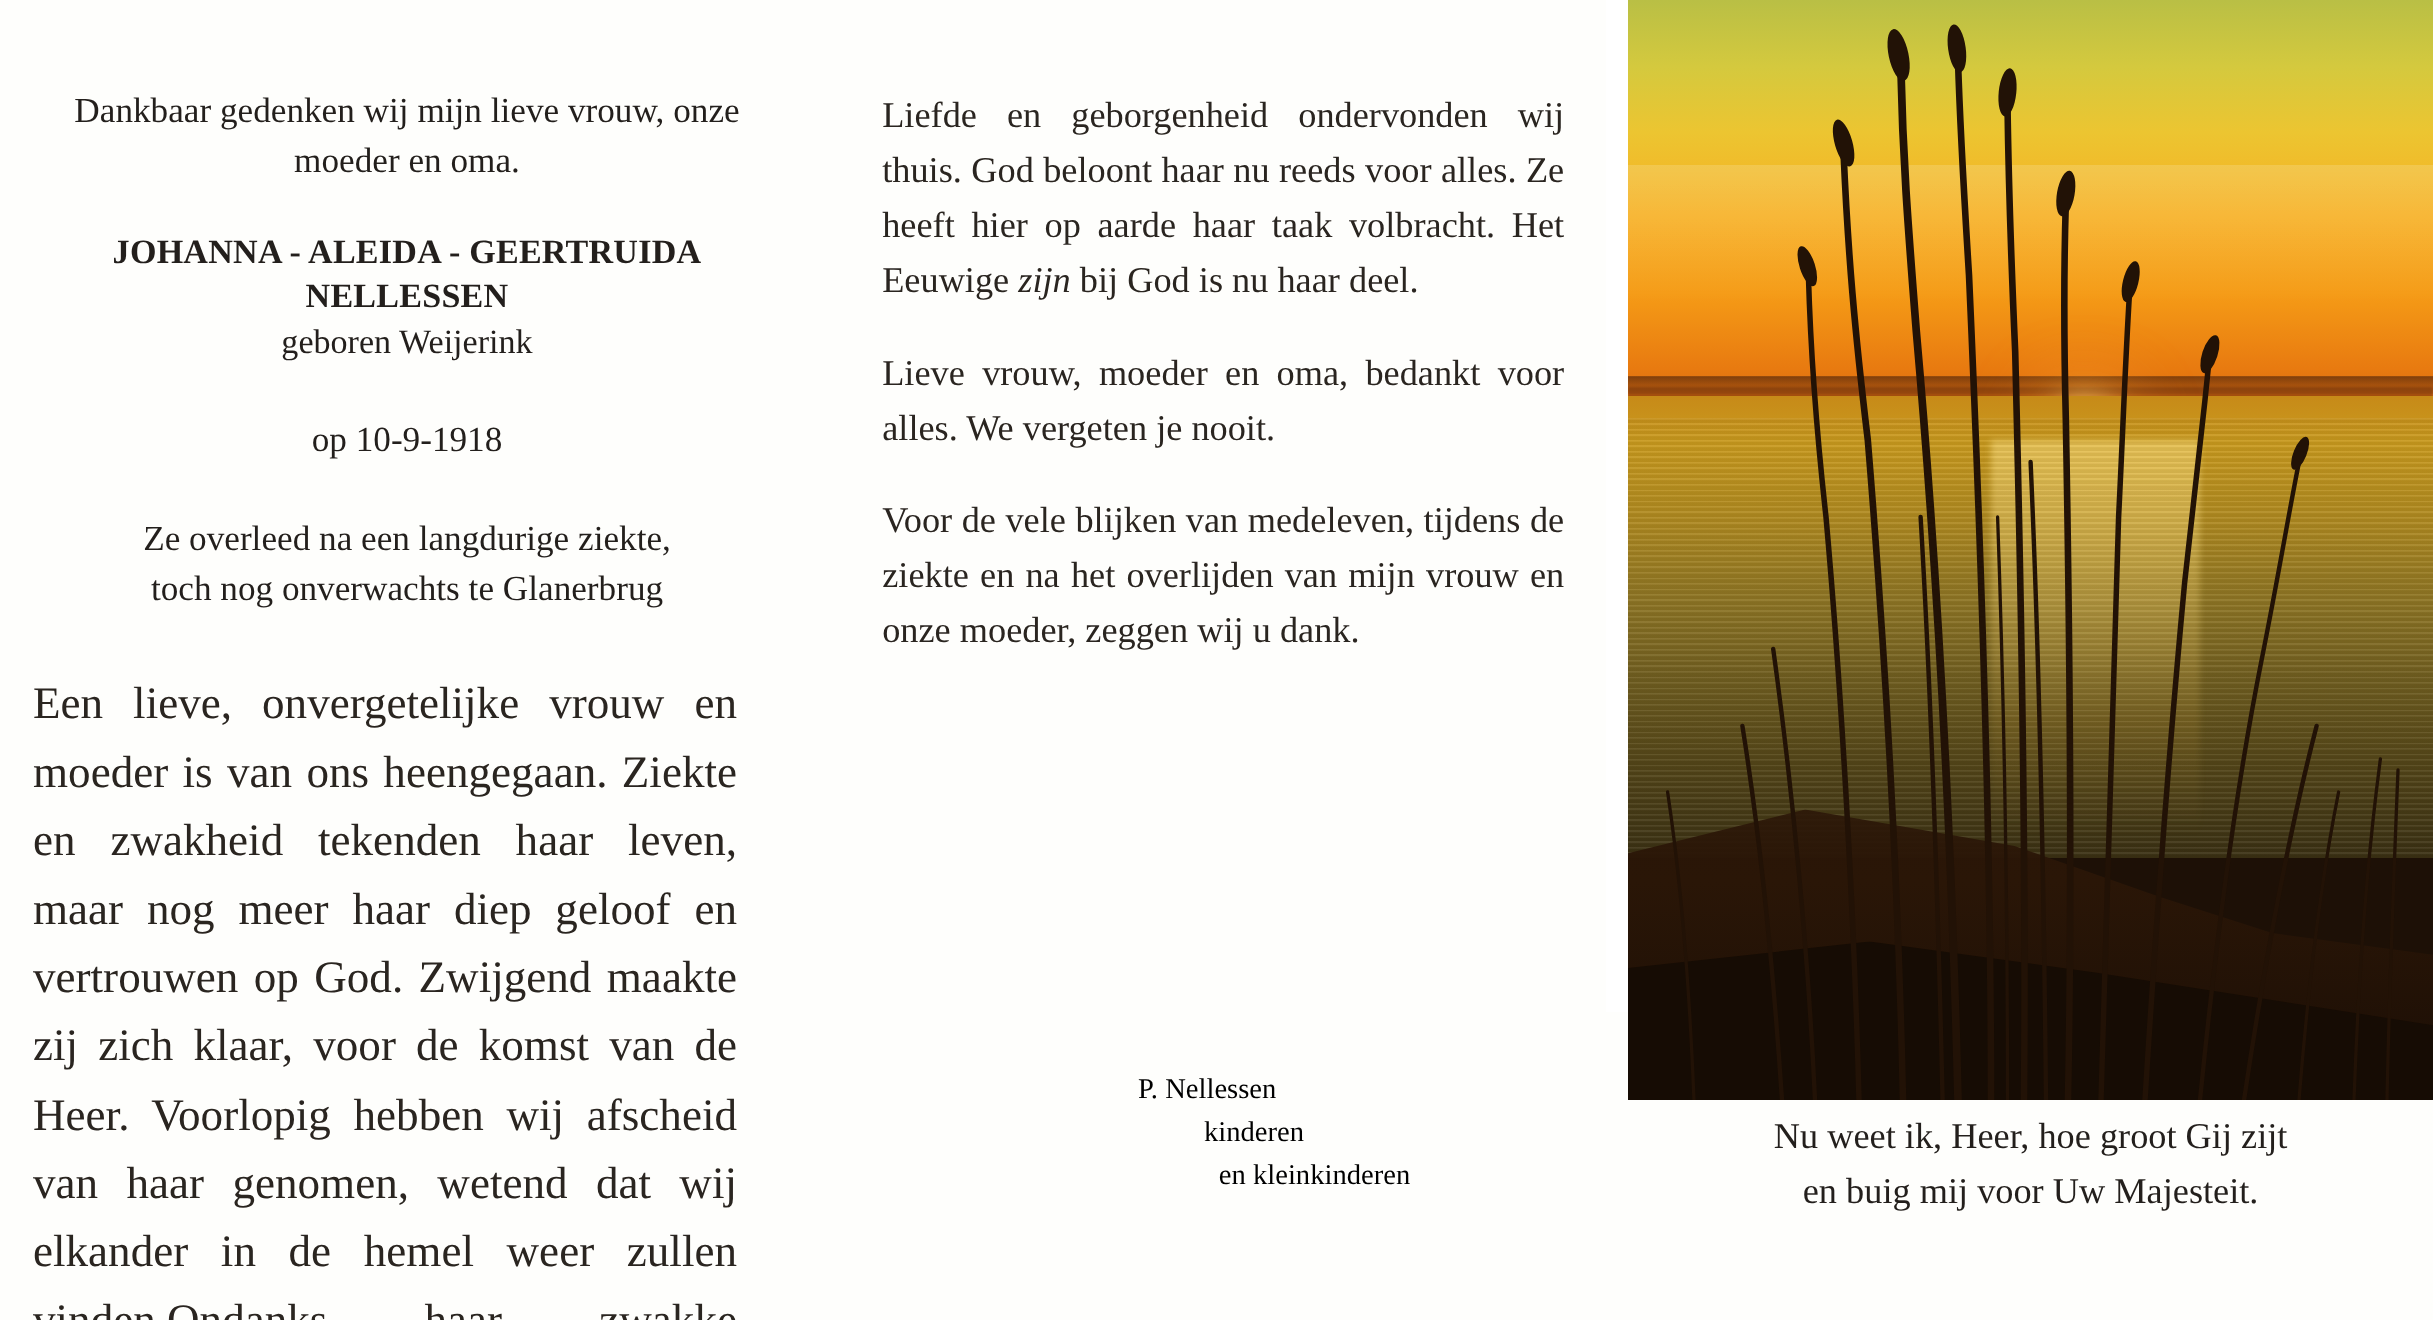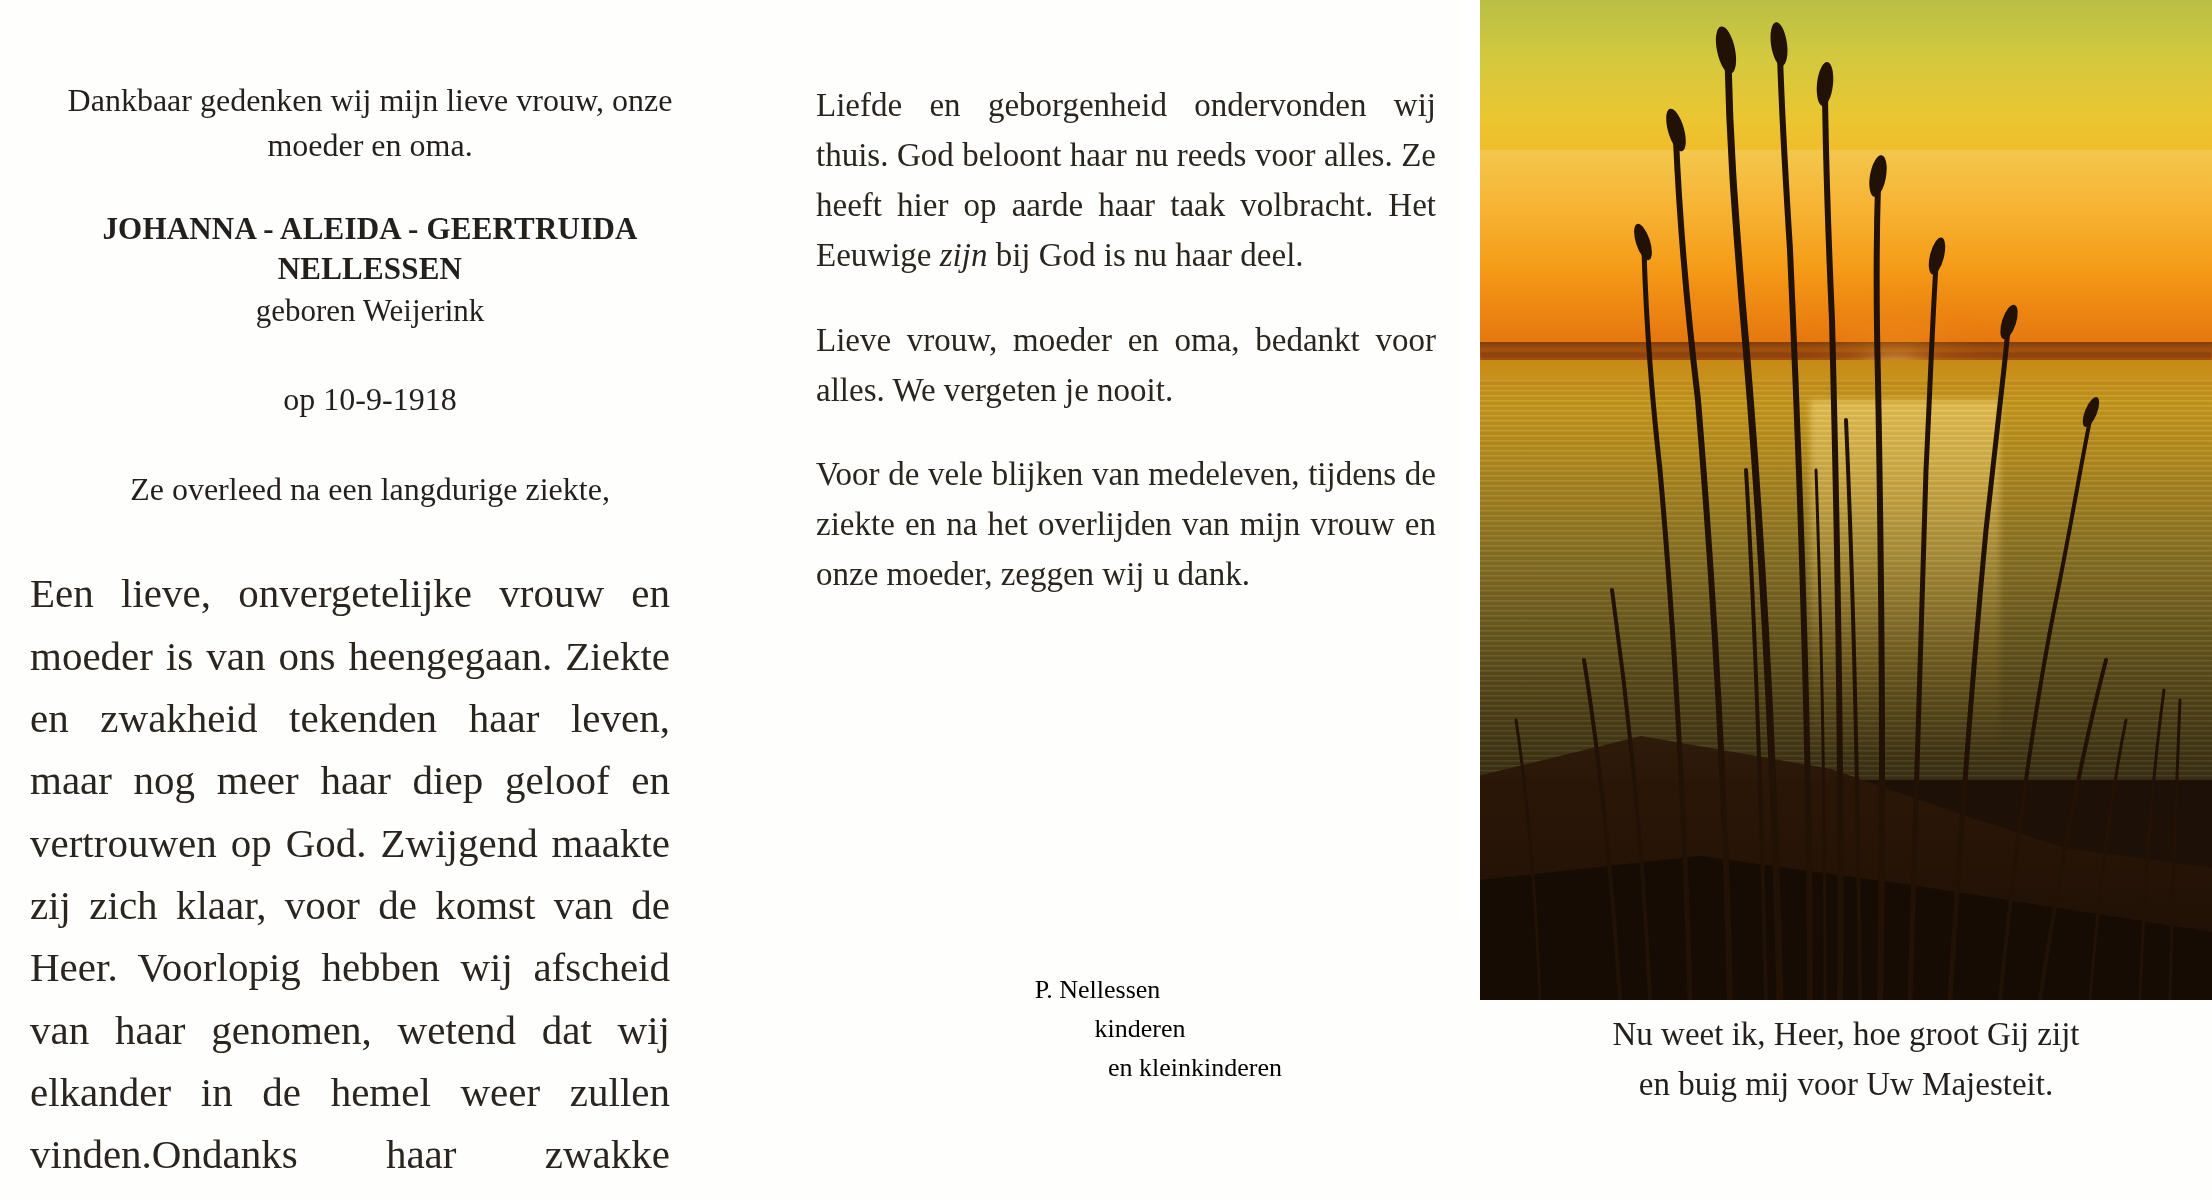--- a/index.html
+++ b/index.html
@@ -70,21 +70,21 @@
 
   
   .panel-mid {
     position: relative;
     width: 700px;
     height: 1200px;
     box-sizing: border-box;
   }
   .panel-mid .inner {
     position: absolute;
-    left: 56px;
+    left: 42px;
     top: 80px;
     width: 620px;
   }
   .mid-para {
     text-align: justify;
     font-size: 33px;
     line-height: 1.52;
     color: #2a2520;
     margin: 0 0 34px 0;
   }
@@ -230,20 +230,21 @@
       <div class="center-block">
         <p>Dankbaar gedenken wij mijn lieve vrouw, onze moeder en oma.</p>
         <div class="gap-30"></div>
         <p class="name-line">JOHANNA - ALEIDA - GEERTRUIDA</p>
         <p class="name-line">NELLESSEN</p>
         <p class="born-line">geboren Weijerink</p>
         <div class="gap-34"></div>
         <p>op 10-9-1918</p>
         <div class="gap-34"></div>
         <p>Ze overleed na een langdurige ziekte,</p>
+        <p>toch nog onverwachts te Glanerbrug</p>
       </div>
       <div class="body-justify">Een lieve, onvergetelijke vrouw en moeder is van ons heengegaan. Ziekte en zwakheid tekenden haar leven, maar nog meer haar diep geloof en vertrouwen op God. Zwijgend maakte zij zich klaar, voor de komst van de Heer. Voorlopig hebben wij afscheid van haar genomen, wetend dat wij elkander in de hemel weer zullen vinden.Ondanks haar zwakke gezondheid zorgde zij, samen met vader, voor ons allen.</div>
     </div>
   </section>
 
   <section class="panel-mid">
     <div class="inner">
       <p class="mid-para"><span>Liefde en geborgenheid ondervonden wij thuis. God beloont haar nu reeds voor alles. Ze heeft hier op aarde haar taak volbracht. Het Eeuwige </span><i>zijn</i><span> bij God is nu haar deel.</span></p>
       <p class="mid-para">Lieve vrouw, moeder en oma, bedankt voor alles. We vergeten je nooit.</p>
       <p class="mid-para last">Voor de vele blijken van medeleven, tijdens de ziekte en na het overlijden van mijn vrouw en onze moeder, zeggen wij u dank.</p>

